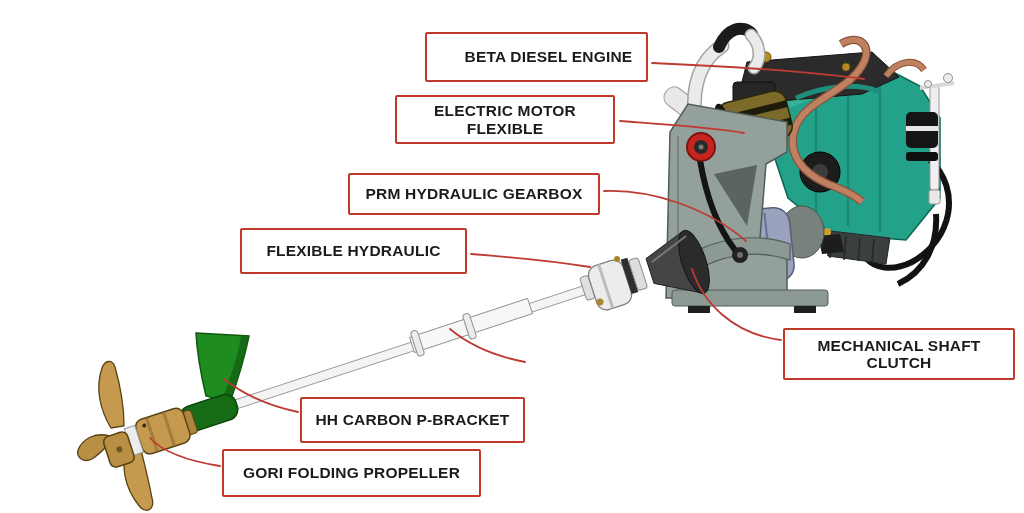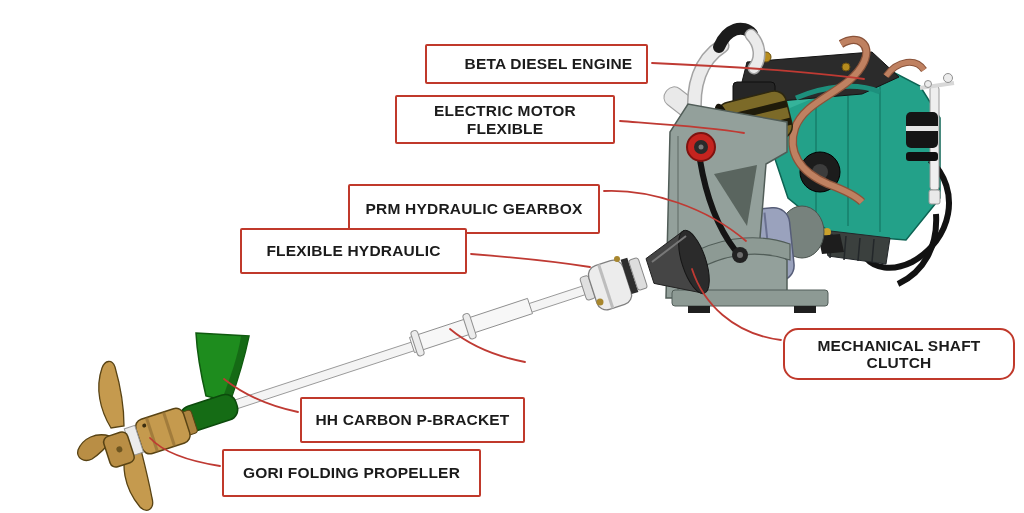--- a/index.html
+++ b/index.html
@@ -8,23 +8,23 @@
     font-family:"Liberation Sans", sans-serif;overflow:hidden;
   }
   .stage svg{position:absolute;left:0;top:0;}
   .lb{
     position:absolute;box-sizing:border-box;
     border:2px solid #c0392b;border-radius:2px;background:#ffffff;
     display:flex;align-items:center;justify-content:center;text-align:center;
     font-weight:700;font-size:15.5px;line-height:1.12;letter-spacing:.2px;color:#1b1b1b;
     padding:2px 6px;z-index:2;
   }
-  .lb1{left:425px;top:44px;width:223px;height:40px;padding-left:30px;}
+  .lb1{left:425px;top:32px;width:223px;height:50px;padding-left:30px;}
   .lb2{left:395px;top:95px;width:220px;height:49px;}
-  .lb3{left:348px;top:173px;width:252px;height:50px;margin-top:11px;}
+  .lb3{left:348px;top:173px;width:252px;height:42px;}
   .lb4{left:240px;top:228px;width:227px;height:46px;}
   .lb5{left:783px;top:328px;width:232px;height:52px;}
   .lb6{left:527px;top:345px;width:226px;height:45px;}
   .lb7{left:300px;top:397px;width:225px;height:46px;}
   .lb8{left:222px;top:449px;width:259px;height:48px;}
 </style>
 </head>
 <body>
 
 <div class="stage">
@@ -172,21 +172,21 @@
     </div>
   <div class="lb lb2" style="border-color: rgb(192, 57, 43);">
       <span>ELECTRIC MOTOR FLEXIBLE</span>
     </div>
   <div class="lb lb3" style="border-color: rgb(192, 57, 43);">
       <span>PRM HYDRAULIC GEARBOX</span>
     </div>
   <div class="lb lb4" style="border-color: rgb(192, 57, 43);">
       <span>FLEXIBLE HYDRAULIC</span>
     </div>
-  <div class="lb lb5" style="border-color: rgb(192, 57, 43); border-radius: 15px;">
+  <div class="lb lb5" style="border-color: rgb(192, 57, 43);">
       <span>MECHANICAL SHAFT CLUTCH</span>
     </div>
   <div class="lb lb7" style="border-color: rgb(192, 57, 43);">
       <span>HH CARBON P-BRACKET</span>
     </div>
   <div class="lb lb8" style="border-color: rgb(192, 57, 43);">
       <span>GORI FOLDING PROPELLER</span>
     </div>
 </div>
 

